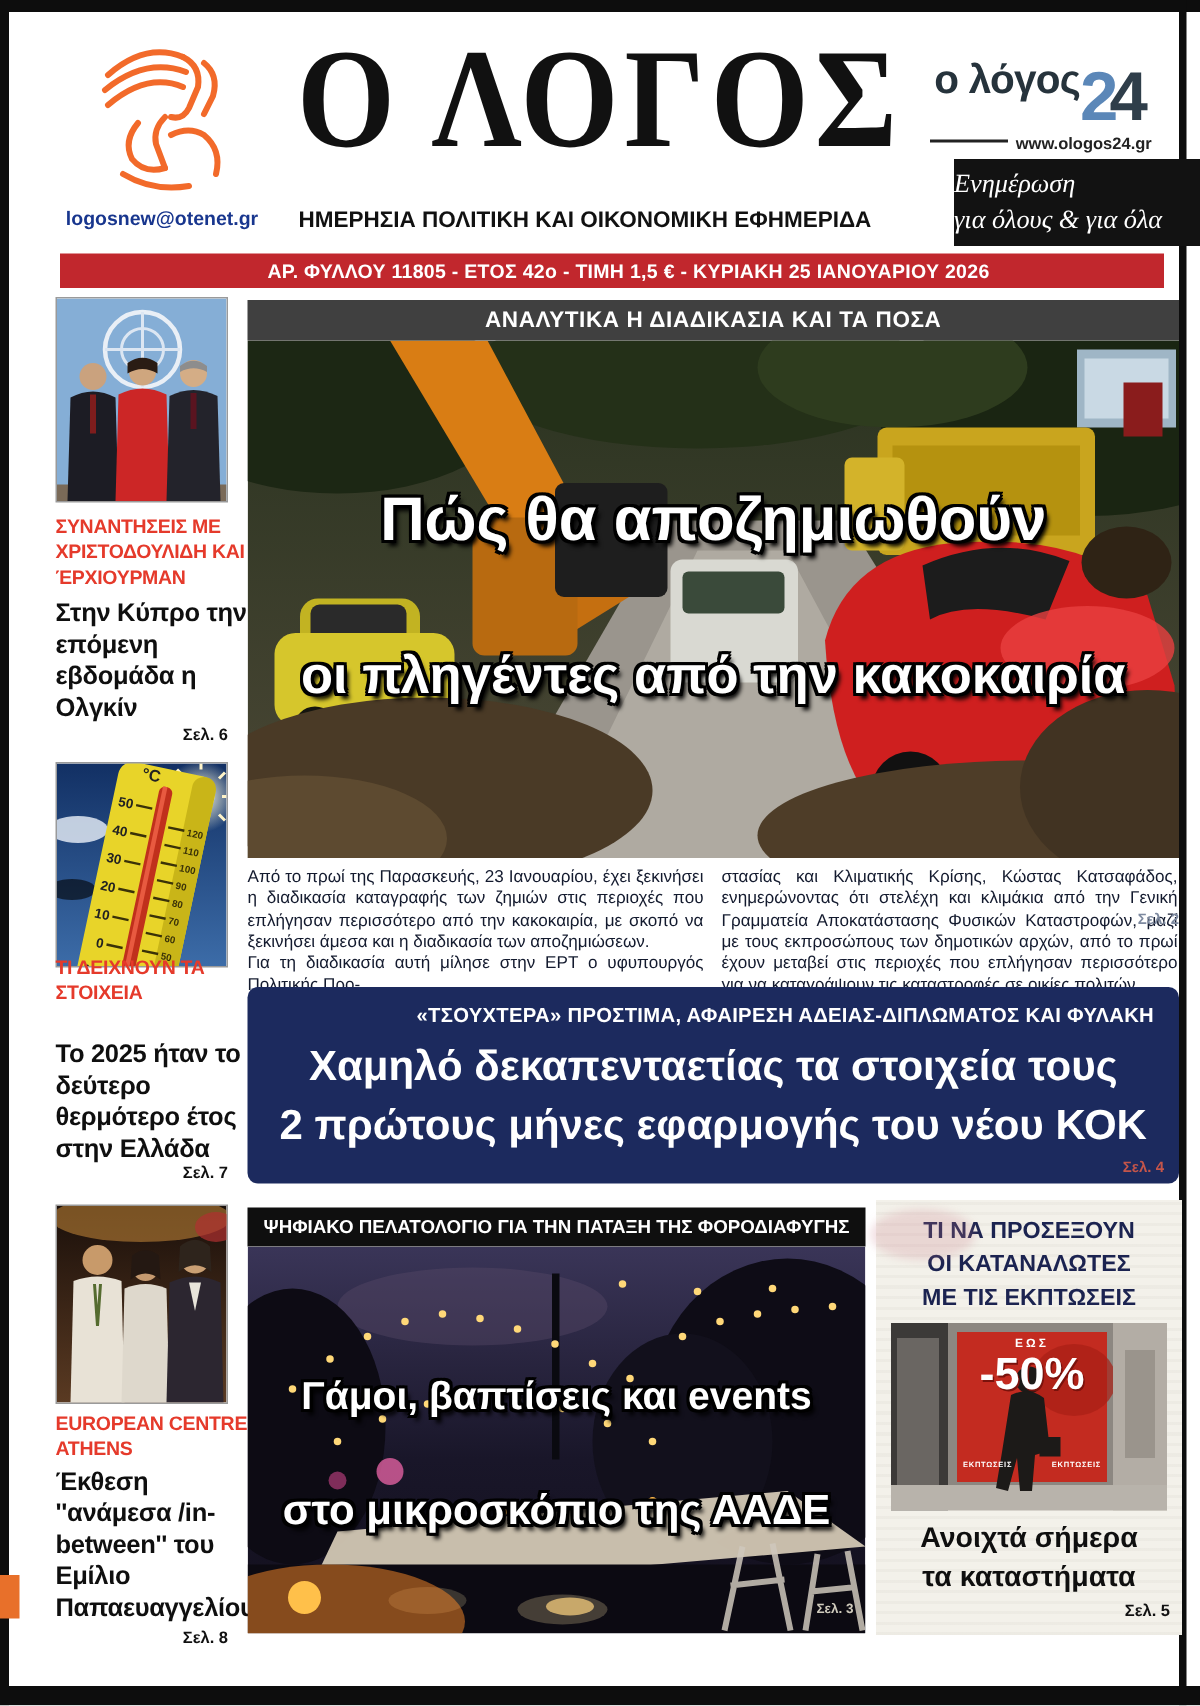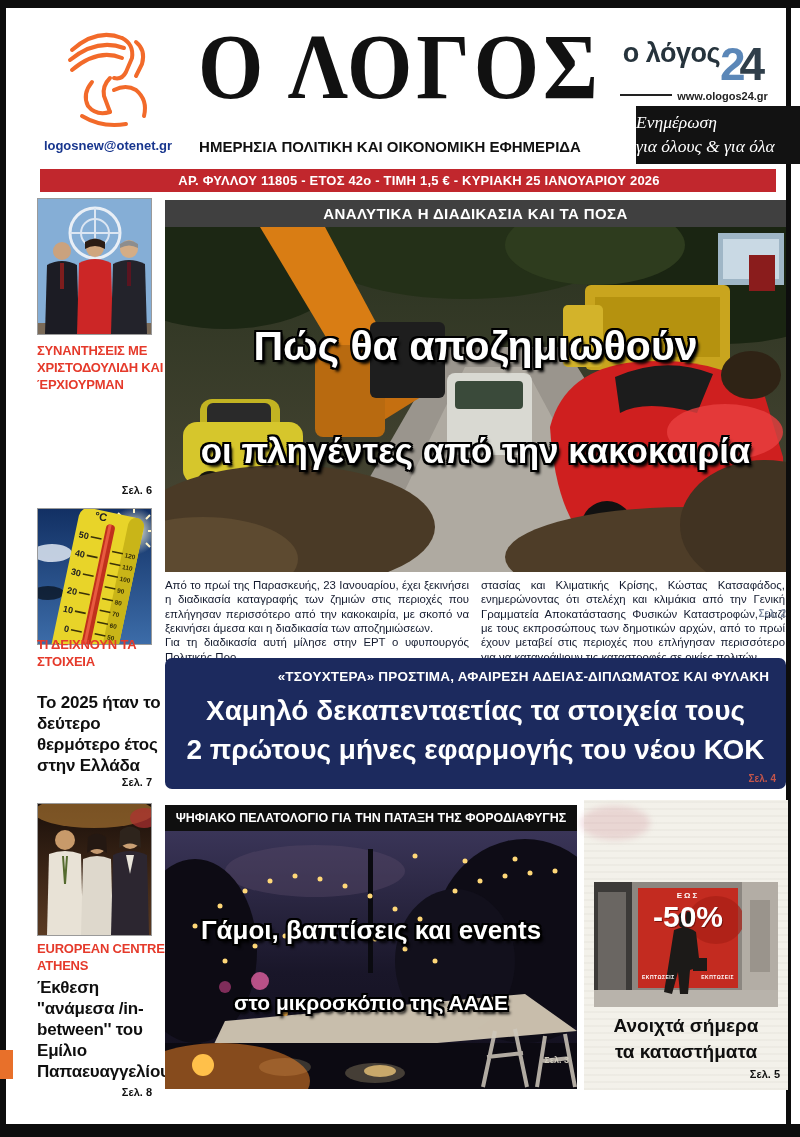--- a/index.html
+++ b/index.html
@@ -52,22 +52,22 @@
   .kok-kicker{position:absolute;top:11px;left:0;width:100%;text-align:center;color:#fff;
               font-weight:700;font-size:13.5px;letter-spacing:0.2px;padding-left:48px;}
   .kok-h{position:absolute;top:33px;left:0;width:100%;text-align:center;color:#fff;
          font-weight:800;font-size:28px;line-height:1.4;}
   .kok-page{position:absolute;right:10px;bottom:5px;color:#c4554a;font-weight:800;font-size:10px;}
   
   .aade-kicker{left:165px;top:805px;width:412px;height:26px;background:#0f0f0f;color:#fff;
                font-weight:800;font-size:12.5px;text-align:center;line-height:26px;}
   .aade-photo{left:165px;top:831px;width:412px;height:258px;overflow:hidden;}
   .aade-h1{top:84px;font-size:26px;}
-  .aade-h2{top:160px;font-size:21px;}
-  .aade-page{position:absolute;right:8px;bottom:24px;color:#cfcabc;font-weight:700;font-size:9px;}
+  .aade-h2{top:160px;font-size:28px;}
+  .aade-page{position:absolute;right:8px;bottom:12px;color:#cfcabc;font-weight:700;font-size:9px;}
   
   .sales{left:584px;top:800px;width:204px;height:290px;background:#f3f1ea;}
   .sales::before{content:"";position:absolute;inset:0;opacity:.35;
      background:repeating-linear-gradient(0deg,rgba(120,115,100,.14) 0 2px,transparent 2px 7px);}
   .sales::after{content:"";position:absolute;left:-4px;top:6px;width:70px;height:34px;border-radius:50%;
      background:rgba(200,120,130,.22);filter:blur(3px);}
   .sales-title{position:absolute;top:10px;left:0;width:100%;text-align:center;color:#1b2350;
                font-weight:800;font-size:15.5px;line-height:1.45;}
   .sales-photo{position:absolute;left:10px;top:82px;width:184px;height:125px;}
   .poster-txt{position:absolute;text-align:center;color:#fff;font-weight:800;}
@@ -133,20 +133,21 @@
       <circle cx="57" cy="49" r="9" fill="#cfa67e"></circle>
       <path d="M47 43 Q57 36 67 43 L67 50 Q57 44 47 50 Z" fill="#2a1c14"></path>
       <path d="M41 64 Q57 56 73 64 L75 135 L39 135 Z" fill="#cc2626"></path>
       <circle cx="91" cy="50" r="9" fill="#d4ad86"></circle>
       <path d="M82 45 Q91 38 100 45 L100 49 Q91 44 82 49 Z" fill="#8d8d8d"></path>
       <path d="M75 65 Q91 57 107 65 L109 135 L73 135 Z" fill="#23232b"></path>
       <rect x="89" y="63" width="4" height="24" fill="#5a1420"></rect>
     </svg>
   </div>
   <div class="abs sb-kicker" style="top:342px;">ΣΥΝΑΝΤΗΣΕΙΣ ΜΕ ΧΡΙΣΤΟΔΟΥΛΙΔΗ ΚΑΙ ΈΡΧΙΟΥΡΜΑΝ</div>
+  <div class="abs sb-title" style="top:398px;">Στην Κύπρο την επόμενη εβδομάδα η Ολγκίν</div>
   <div class="abs sb-page" style="top:484px;">Σελ. 6</div>
 
   <div class="abs sb-photo" style="top:508px;height:137px;">
     <svg width="113" height="135" viewBox="0 0 113 135">
       <defs>
         <linearGradient id="sky2" x2="0" y2="1">
             <stop offset="0" stop-color="#123064"></stop>
             <stop offset="1" stop-color="#3c6ca8"></stop>
           </linearGradient>
         <radialGradient id="sun2">
@@ -354,20 +355,25 @@
       </g>
       <ellipse cx="55" cy="250" rx="90" ry="38" fill="#ff8c28" opacity="0.5"></ellipse>
       <circle cx="38" cy="234" r="11" fill="#ffc04a"></circle>
     </svg>
     <div class="photo-head aade-h1">Γάμοι, βαπτίσεις και events</div>
     <div class="photo-head aade-h2">στο μικροσκόπιο της ΑΑΔΕ</div>
     <div class="aade-page">Σελ. 3</div>
   </div>
 
   <div class="abs sales">
+    <div class="sales-title">
+      <div>ΤΙ ΝΑ ΠΡΟΣΕΞΟΥΝ</div>
+      <div>ΟΙ ΚΑΤΑΝΑΛΩΤΕΣ</div>
+      <div>ΜΕ ΤΙΣ ΕΚΠΤΩΣΕΙΣ</div>
+    </div>
     <div class="sales-photo">
       <svg width="184" height="125" viewBox="0 0 184 125">
         <rect width="184" height="125" fill="#a8a29a"></rect>
         <rect width="38" height="125" fill="#3c3a38"></rect>
         <rect x="4" y="10" width="28" height="100" fill="#6a6662"></rect>
         <rect x="38" width="110" height="112" fill="#8c8781"></rect>
         <rect x="44" y="6" width="100" height="100" fill="#c32b20"></rect>
         <ellipse cx="122" cy="38" rx="28" ry="24" fill="#a81f16" opacity="0.7"></ellipse>
         <rect x="148" width="36" height="125" fill="#b3ada5"></rect>
         <rect x="156" y="18" width="20" height="72" fill="#9a948c"></rect>

